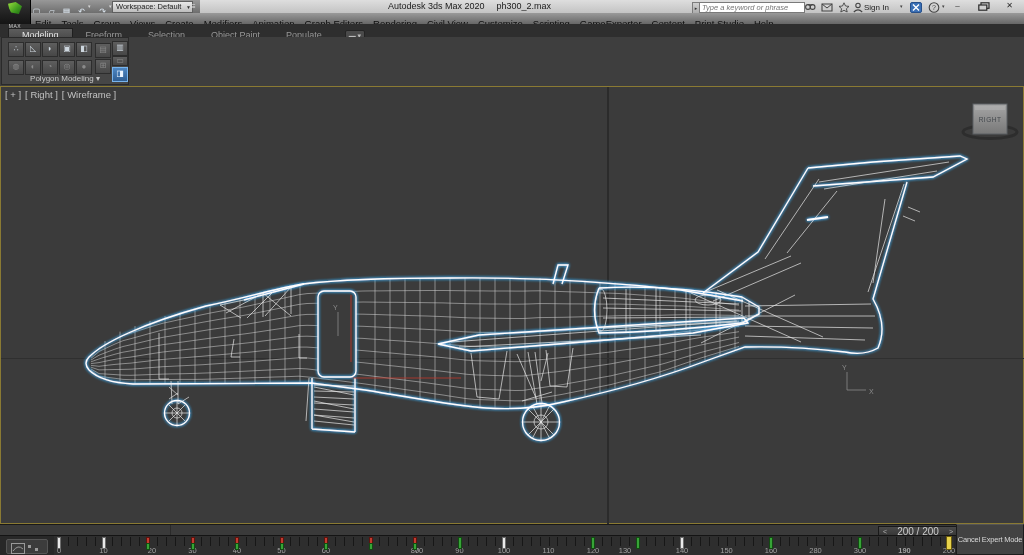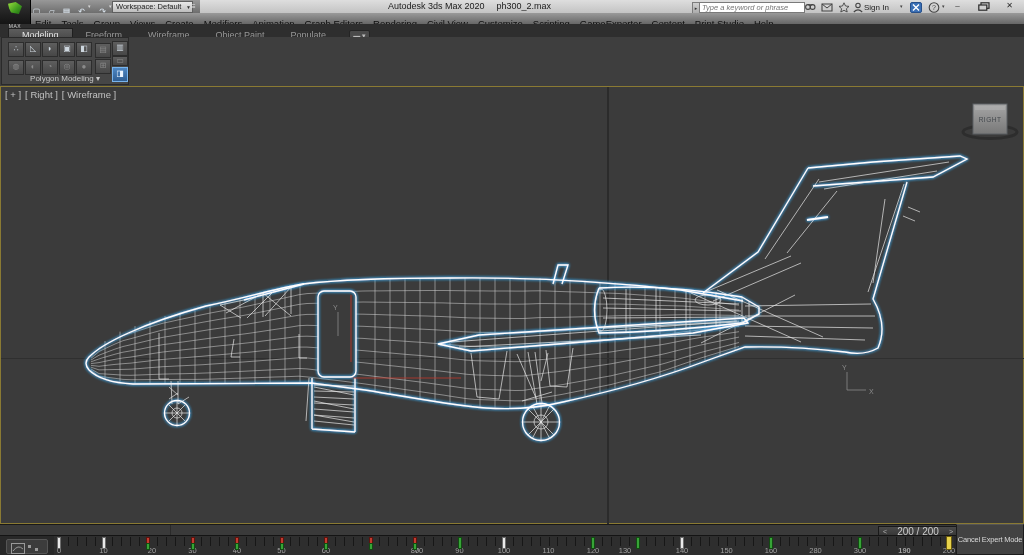--- a/index.html
+++ b/index.html
@@ -115,21 +115,21 @@
   <span class="abs winbtn" style="left:1002px">✕</span>
 </div>
 
 <div id="max-button" class="abs">
   <span id="max-logo"></span>
   <span id="max-label">MAX</span>
 </div>
 
 <nav id="menubar" class="abs"><span class="mi">Edit</span><span class="mi">Tools</span><span class="mi">Group</span><span class="mi">Views</span><span class="mi">Create</span><span class="mi">Modifiers</span><span class="mi">Animation</span><span class="mi">Graph Editors</span><span class="mi">Rendering</span><span class="mi">Civil View</span><span class="mi">Customize</span><span class="mi">Scripting</span><span class="mi">GameExporter</span><span class="mi">Content</span><span class="mi">Print Studio</span><span class="mi">Help</span></nav>
 
-<div id="ribbontabs" class="abs"><span class="rtab active">Modeling</span><span class="rtab">Freeform</span><span class="rtab">Wireframe</span><span class="rtab">Object Paint</span><span class="rtab">Populate</span><span id="rtab-more">▬ ▾</span></div>
+<div id="ribbontabs" class="abs"><span class="rtab active">Modeling</span><span class="rtab">Freeform</span><span class="rtab">Selection</span><span class="rtab">Object Paint</span><span class="rtab">Populate</span><span id="rtab-more">▬ ▾</span></div>
 
 <div id="ribbonpanel" class="abs">
   <div id="pm-panel" class="abs">
     <span class="pm-btn" style="left:6px;top:4px">∴</span>
     <span class="pm-btn" style="left:23px;top:4px">◺</span>
     <span class="pm-btn" style="left:40px;top:4px">◗</span>
     <span class="pm-btn" style="left:57px;top:4px">▣</span>
     <span class="pm-btn" style="left:74px;top:4px">◧</span>
     <span class="pm-btn dim" style="left:6px;top:22px">◍</span>
     <span class="pm-btn dim" style="left:23px;top:22px">◐</span>

